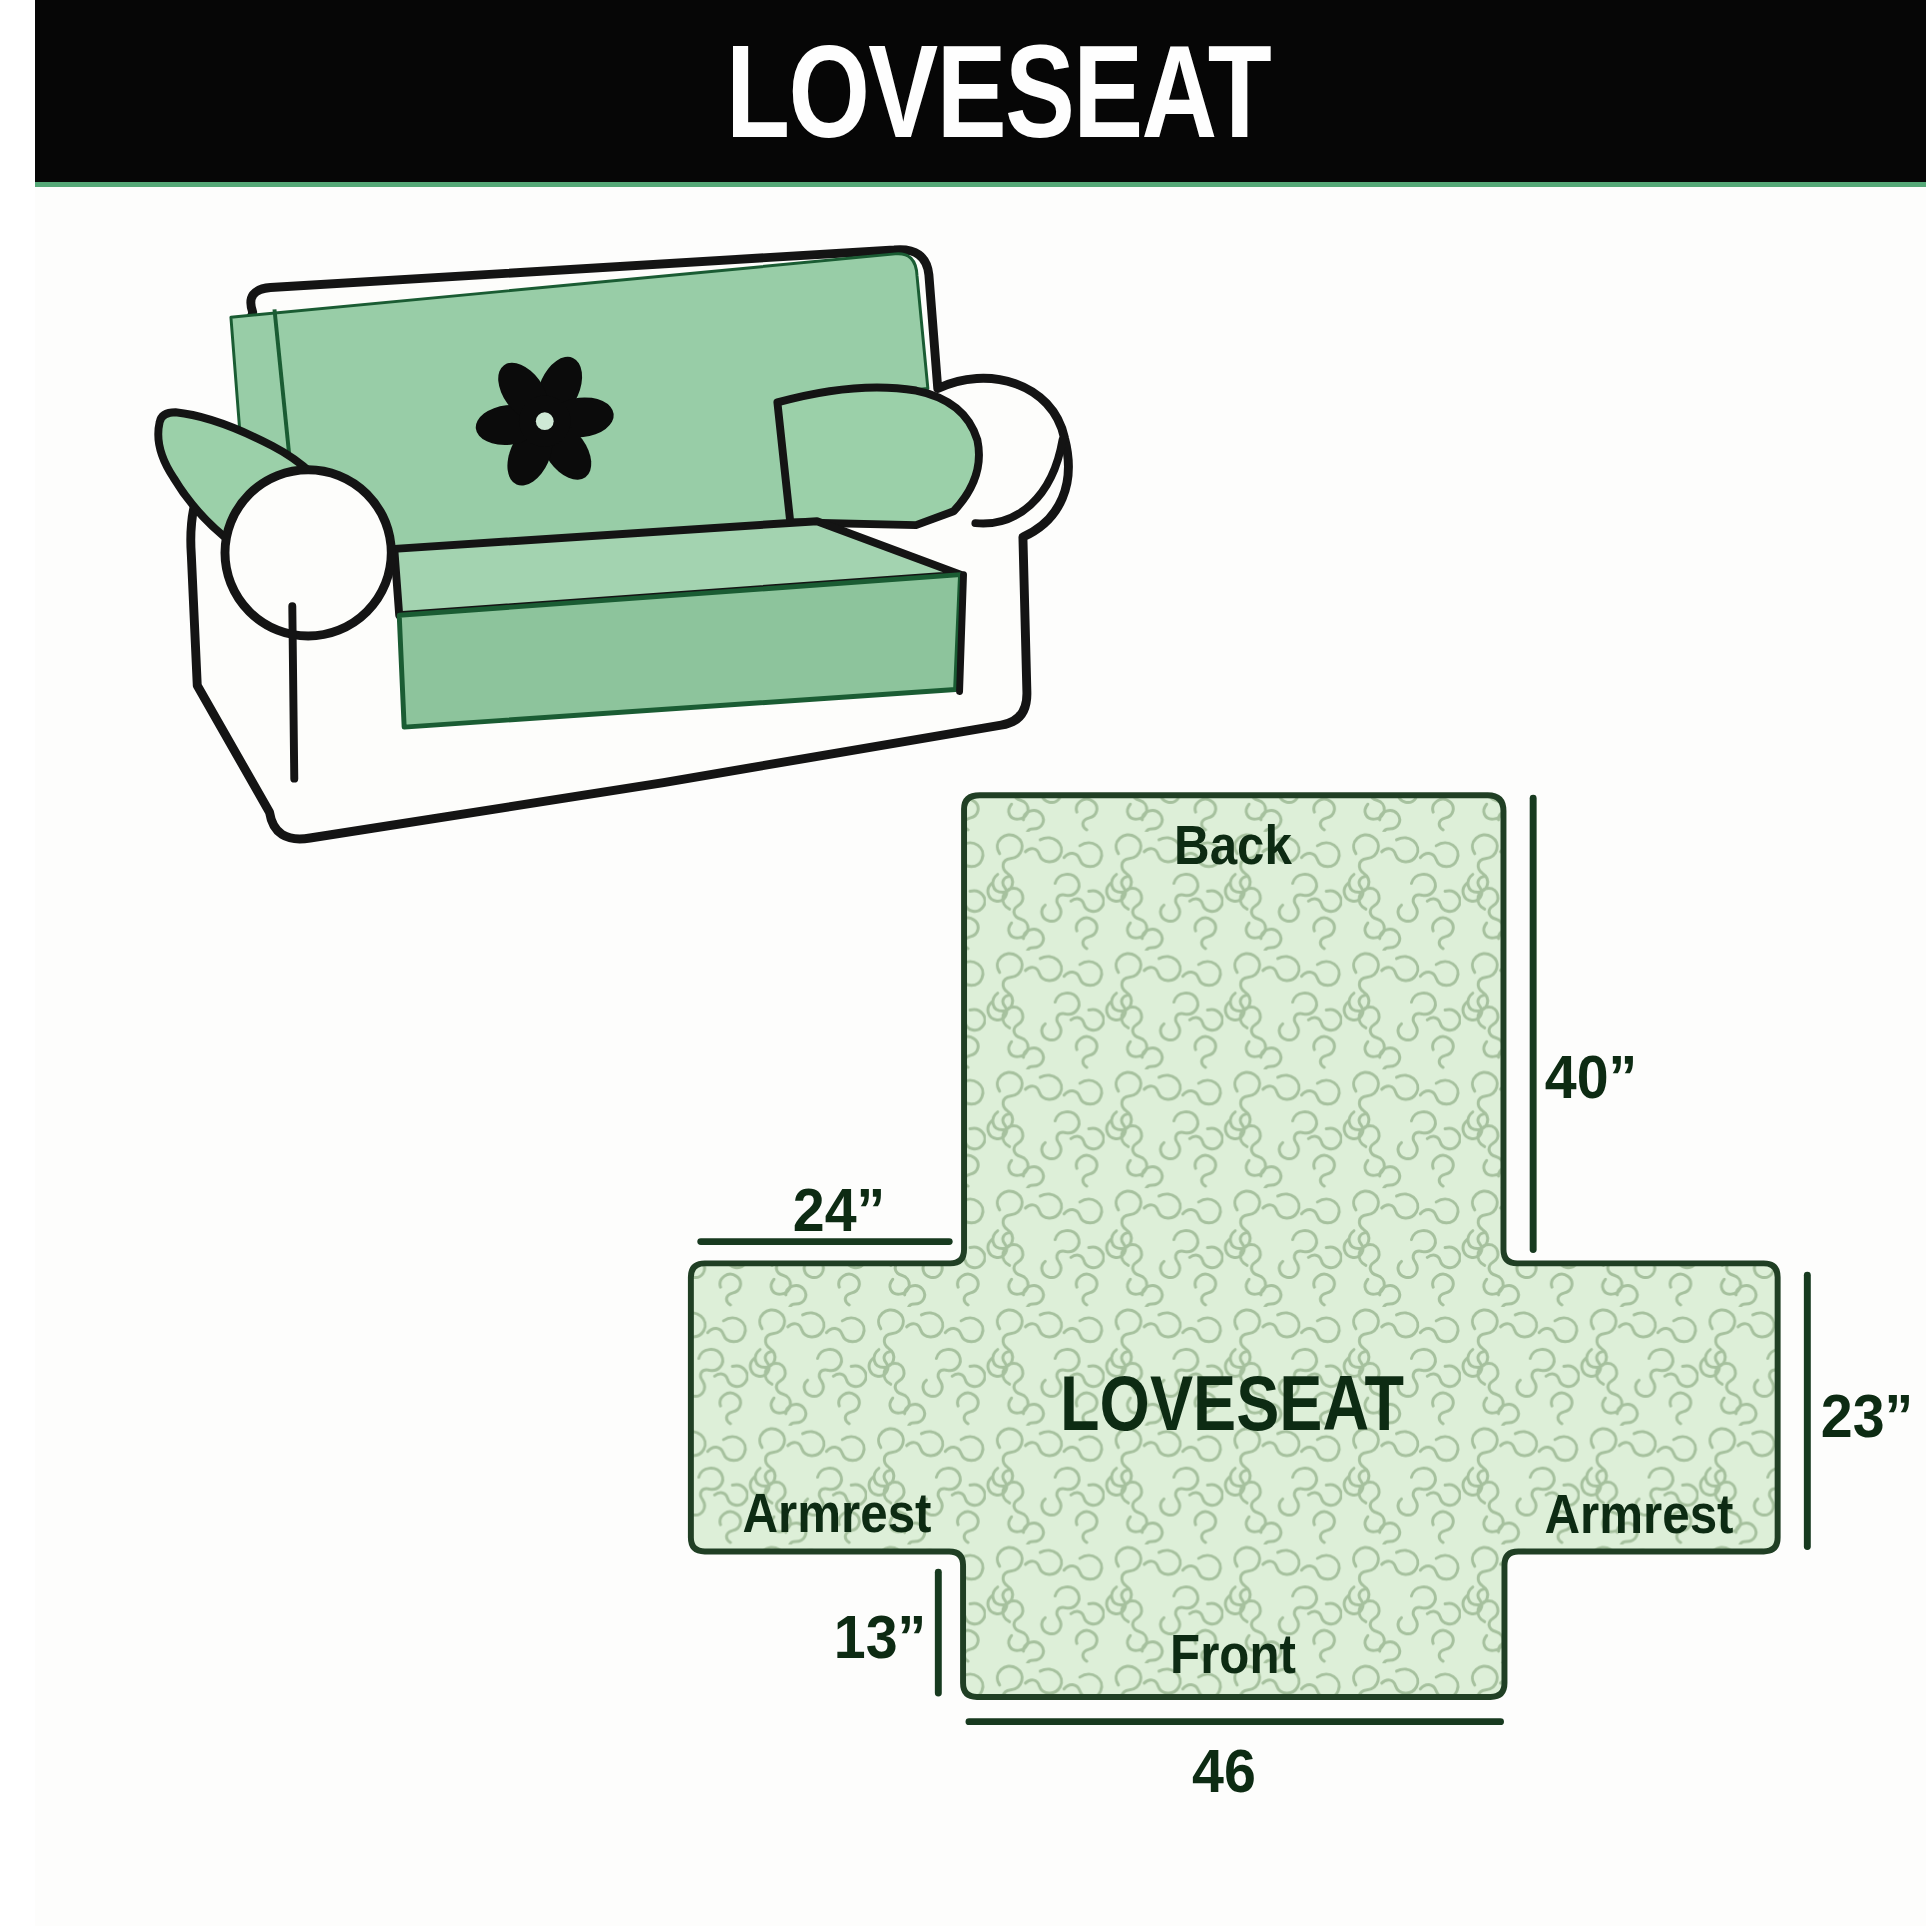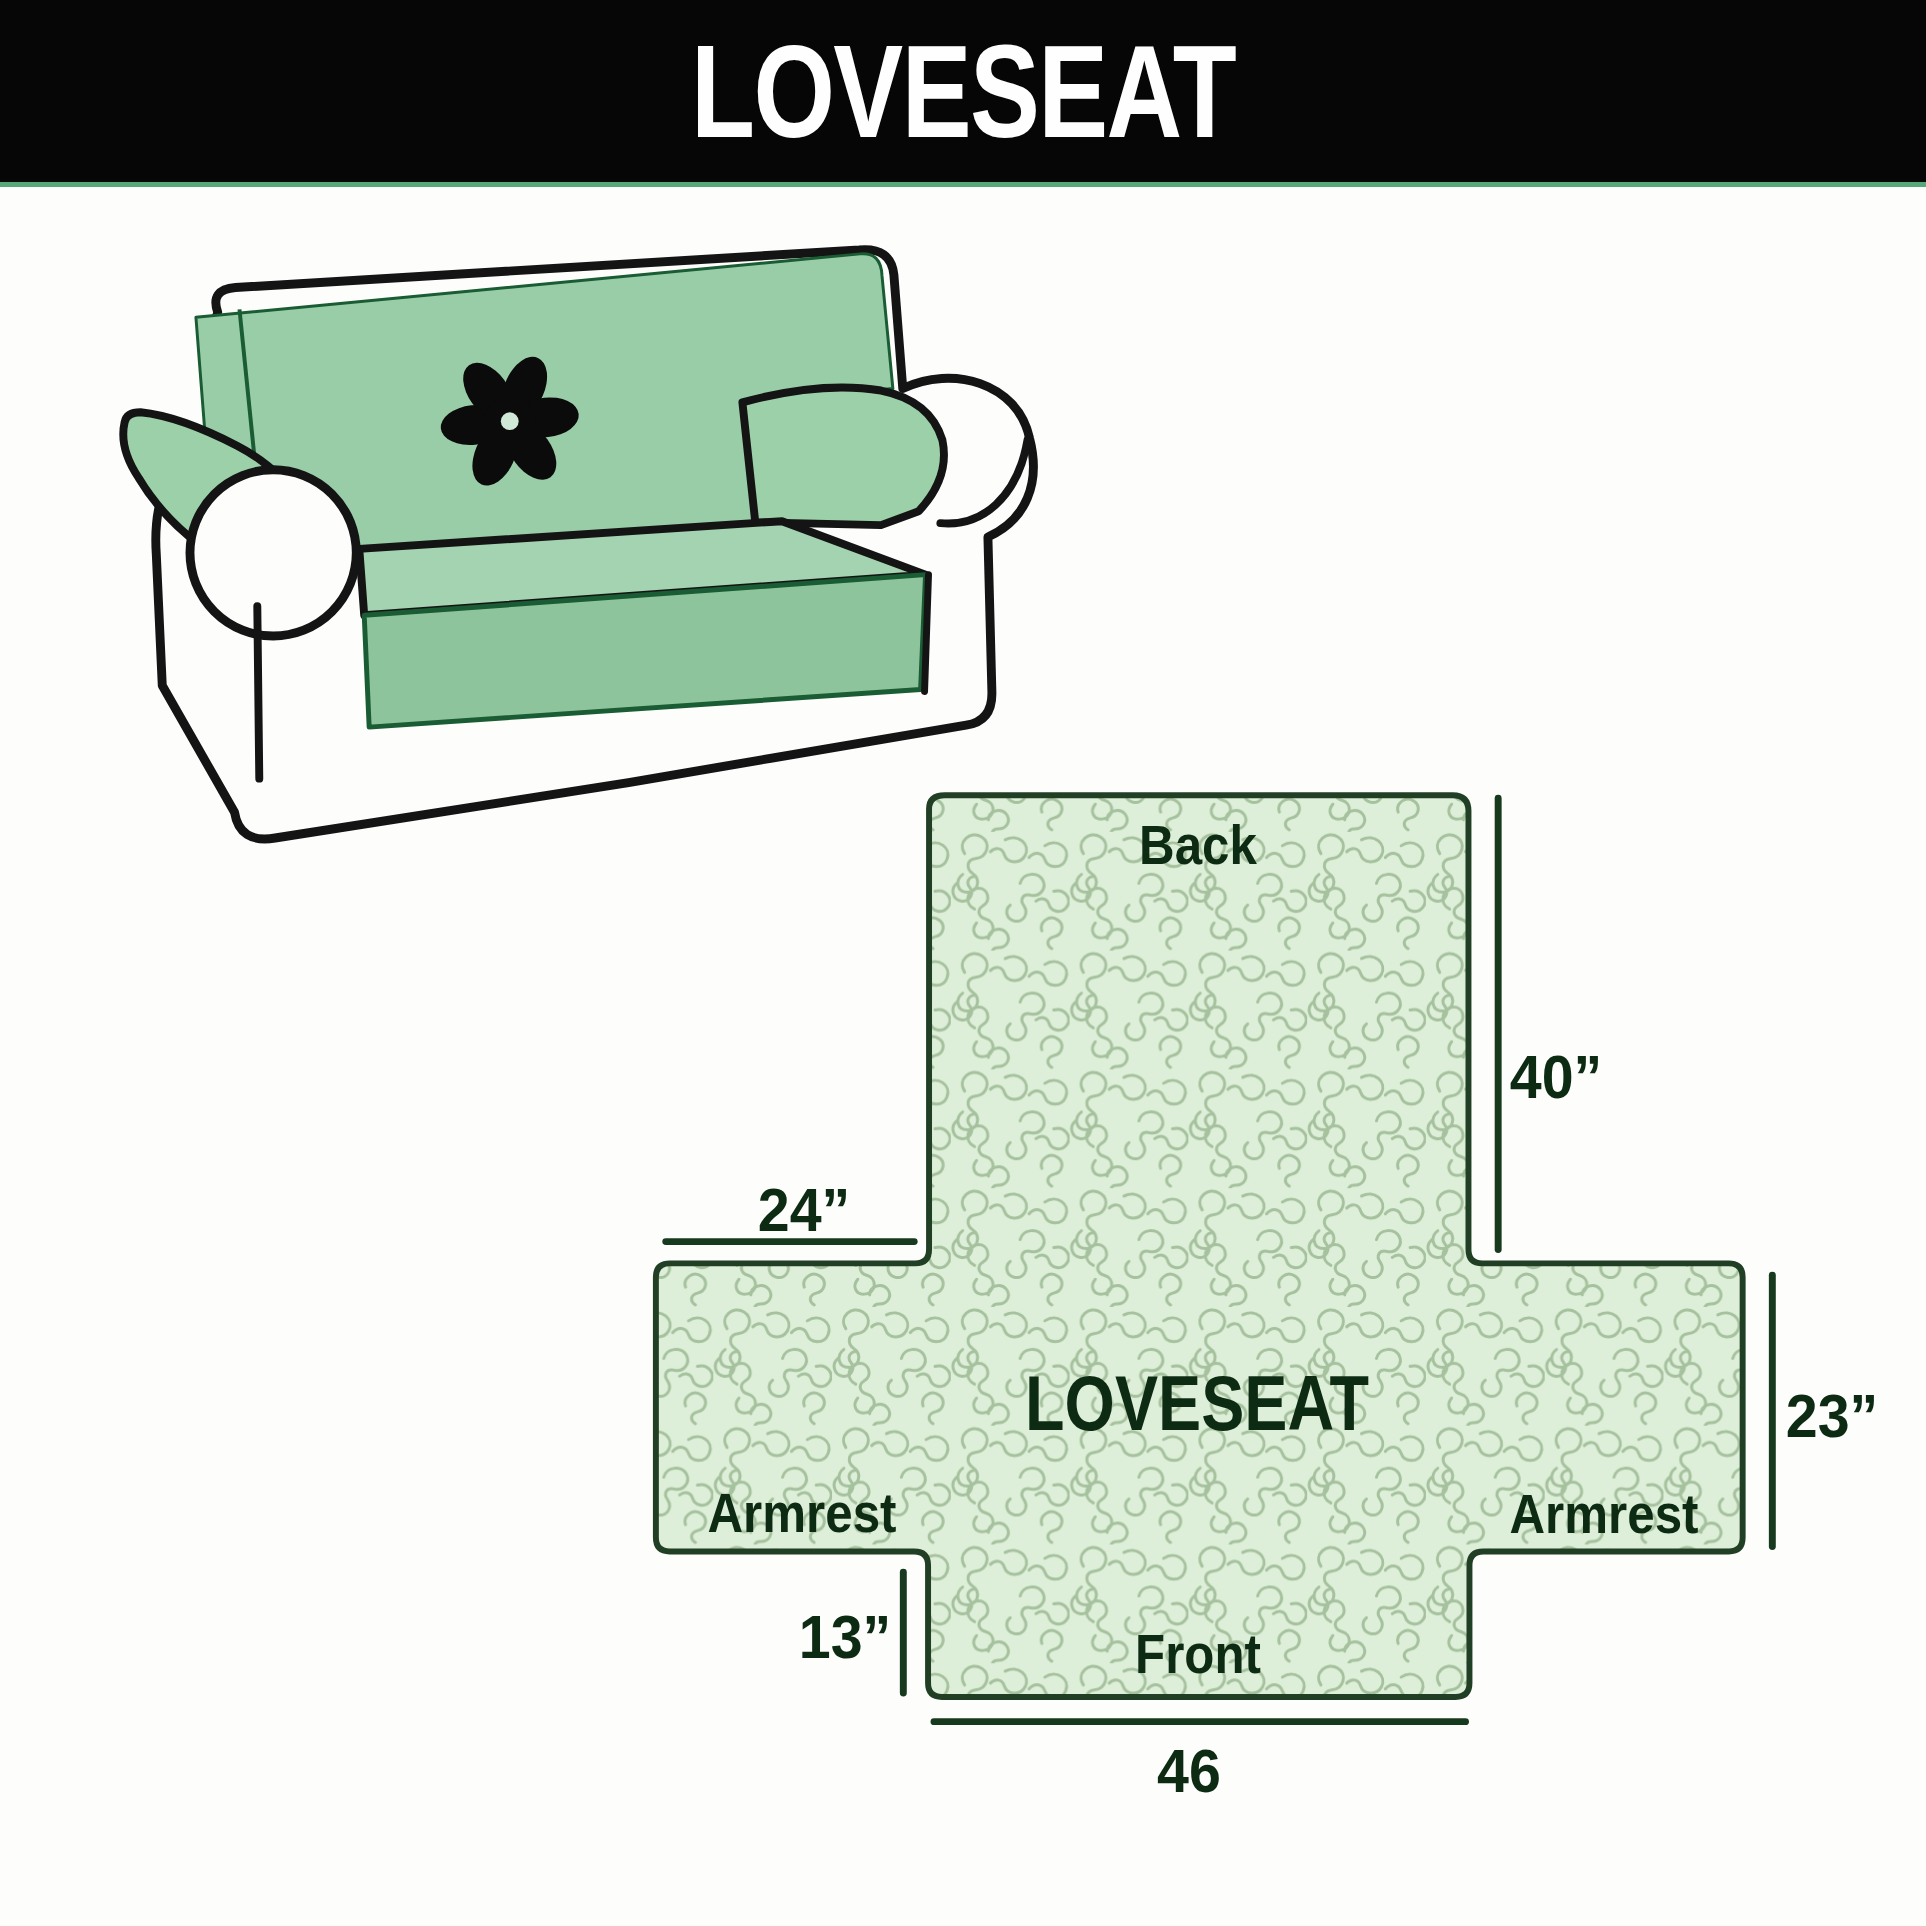--- a/index.html
+++ b/index.html
@@ -1,18 +1,18 @@
 <!DOCTYPE html>
 <html><head>
 <meta charset="utf-8">
 <style>
   html,body{margin:0;padding:0;background:#ffffff;}
   body{width:1927px;height:1927px;position:relative;overflow:hidden;
        font-family:"Liberation Sans","DejaVu Sans",sans-serif;}
-  .stage{position:absolute;inset:0;background:#fdfdfc;}
+  .stage{position:absolute;inset:0;background:#fdfdfc;margin-left:35px;}
 
   
   .banner{position:absolute;left:0;top:0;width:1927px;height:182px;background:#060606;
           display:flex;align-items:center;justify-content:center;}
   .banner-underline{position:absolute;left:0;top:182px;width:1927px;height:5px;background:#55a877;}
   .banner-title{color:#fefefe;font-weight:700;font-size:131px;letter-spacing:-2px;
                 transform:scaleX(0.80);transform-origin:center;white-space:nowrap;}
 
   
   .sofa-svg{position:absolute;left:89px;top:218px;width:990px;height:644px;}

